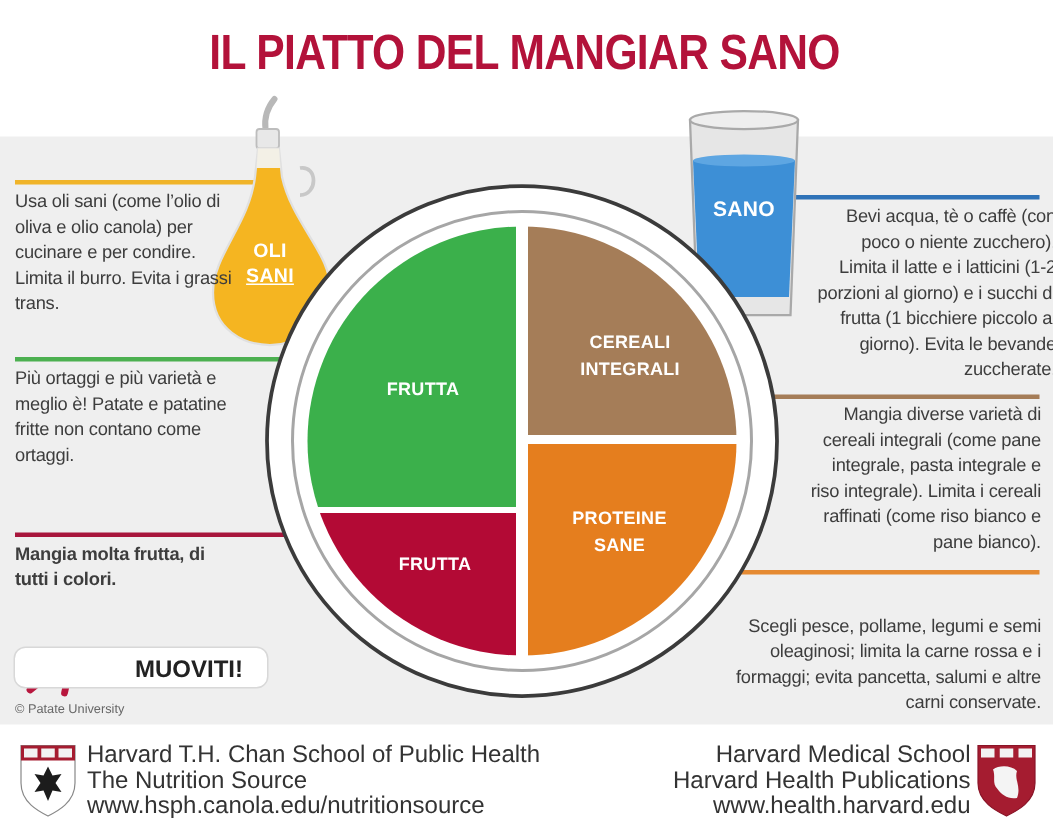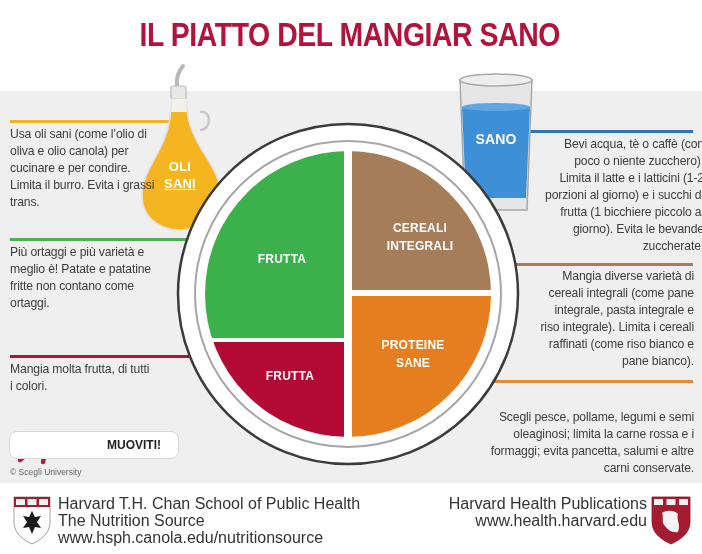--- a/index.html
+++ b/index.html
@@ -29,23 +29,22 @@
   .lbl {
     position: absolute; color: #ffffff; font-weight: bold; text-align: center;
     font-size: 12px; line-height: 18px; letter-spacing: 0.2px;
   }
   .move-btn {
     position: absolute; left: 9px; top: 431px; width: 170px; height: 28px;
     background: #ffffff; border: 1px solid #d8d8d8; border-radius: 8px;
     box-sizing: border-box;
   }
   .move-label {
-    position: absolute; left: 80px; top: 6px; font-weight: bold; font-size: 12px;
+    position: absolute; left: 80px; top: 6px; font-weight: bold; font-size: 16px;
     color: #222;
-    margin-left: 17px;
   }
   .copy { position: absolute; left: 10px; top: 467px; font-size: 8.5px; color: #666; }
   .foot { position: absolute; font-size: 16px; line-height: 17px; color: #333; }
   .foot.r { text-align: right; }
 </style>
 </head>
 <body>
 
 <div class="title">IL PIATTO DEL MANGIAR SANO</div>
 
@@ -121,31 +120,32 @@
 <div class="lbl" style="left:360px; top:219px; width:120px;">CEREALI</div>
 <div class="lbl" style="left:360px; top:237px; width:120px;text-align:center;">INTEGRALI</div>
 <div class="lbl" style="left:353px; top:336px; width:120px;">PROTEINE</div>
 <div class="lbl" style="left:353px; top:354px; width:120px;">SANE</div>
 <div class="lbl" style="left:160px; top:158px; width:40px; font-size:13px;">OLI</div>
 <div class="lbl" style="left:160px; top:175px; width:40px; font-size:13px;text-decoration:underline;">SANI</div>
 <div class="lbl" style="left:463px; top:130px; width:66px; font-size:14px;">SANO</div>
 
 <div class="txt" style="left:10px; top:126px; width:145px;">Usa oli sani (come l’olio di oliva e olio canola) per cucinare e per condire. Limita il burro. Evita i grassi trans.</div>
 <div class="txt" style="left:10px; top:244px; width:160px;">Più ortaggi e più varietà e meglio è! Patate e patatine fritte non contano come ortaggi.</div>
-<div class="txt" style="left:10px; top:361px; width:140px;">Mangia molta frutta, di tutti i colori.</div>
+<div class="txt" style="left:10px; top:361px; width:140px;font-weight:bold;">Mangia molta frutta, di tutti i colori.</div>
 <div class="txt r" style="left:544px; top:136px; width:160px;">Bevi acqua, tè o caffè (con poco o niente zucchero). Limita il latte e i latticini (1-2 porzioni al giorno) e i succhi di frutta (1 bicchiere piccolo al giorno). Evita le bevande zuccherate.</div>
 <div class="txt r" style="left:534px; top:268px; width:160px;">Mangia diverse varietà di cereali integrali (come pane integrale, pasta integrale e riso integrale). Limita i cereali raffinati (come riso bianco e pane bianco).</div>
 <div class="txt r" style="left:490px; top:385px; width:204px;margin-top:24px;">Scegli pesce, pollame, legumi e semi oleaginosi; limita la carne rossa e i formaggi; evita pancetta, salumi e altre carni conservate.</div>
 
 <div class="move-btn">
   <span class="move-label">MUOVITI!</span>
 </div>
-<div class="copy">© Scegli University</div>
+<div class="copy">© Patate University</div>
 
 <div class="foot" style="left:58px; top:495px;">
   <div>Harvard T.H. Chan School of Public Health</div>
   <div>The Nutrition Source</div>
   <div>www.hsph.canola.edu/nutritionsource</div>
 </div>
 <div class="foot r" style="left:440px; top:495px; width:207px;">
+  <div>Harvard Medical School</div>
   <div>Harvard Health Publications</div>
   <div>www.health.harvard.edu</div>
 </div>
 
 </body></html>

